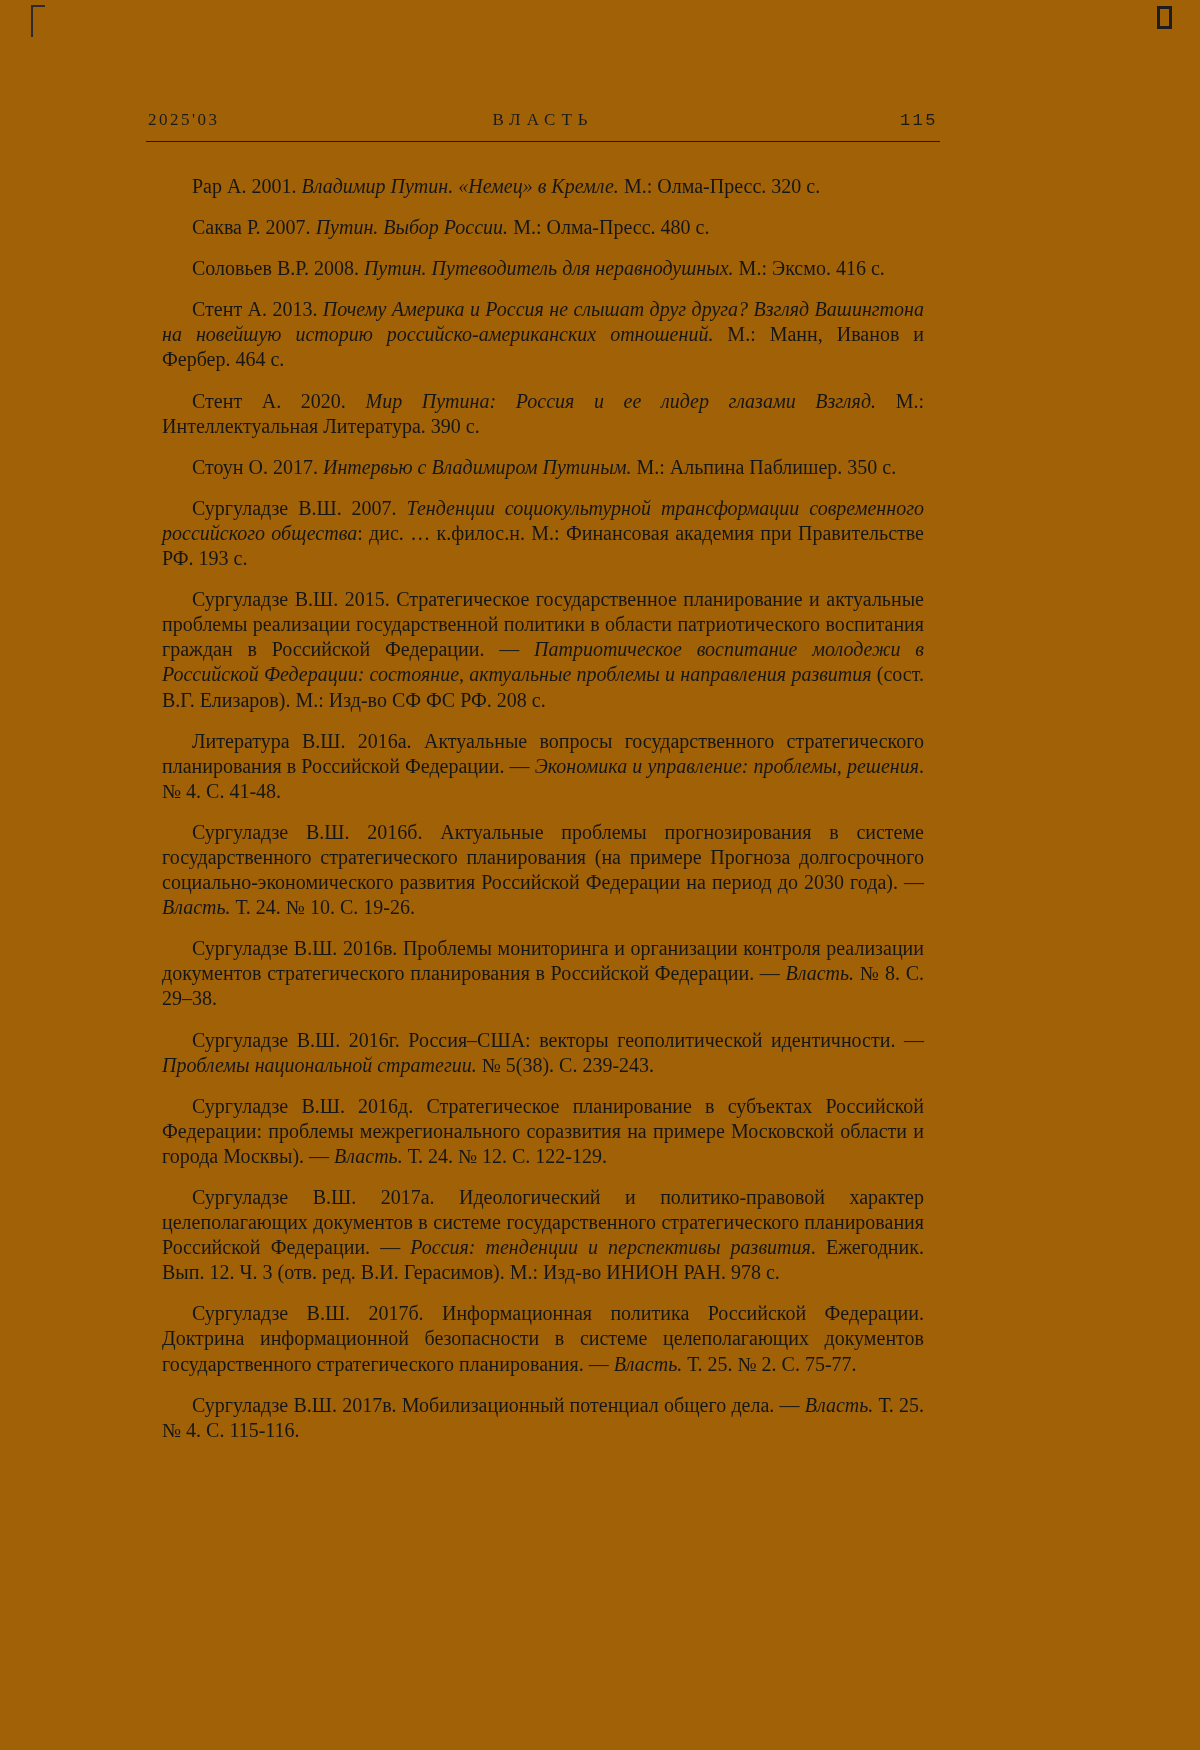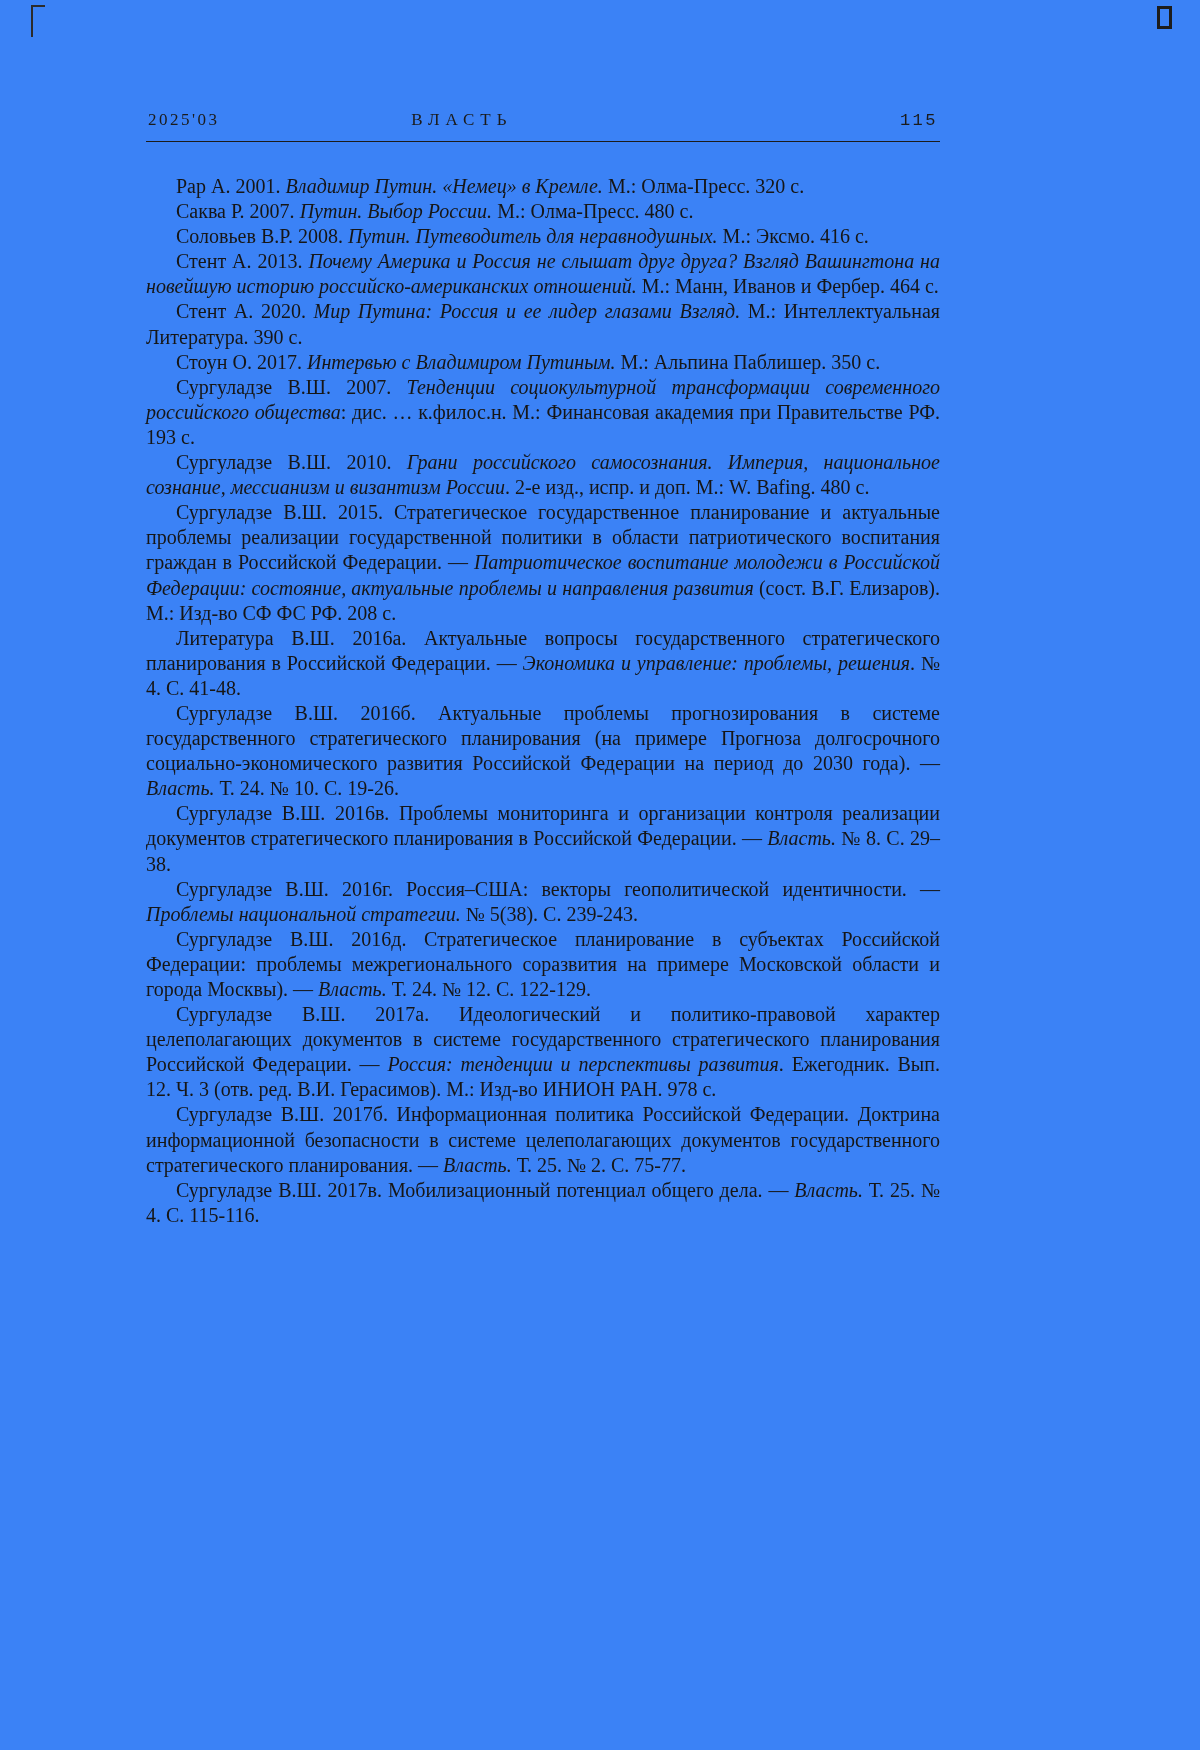--- a/index.html
+++ b/index.html
@@ -3,21 +3,21 @@
 <meta charset="utf-8">
 <style>
   html, body { margin: 0; padding: 0; }
   body { background: #ffffff; }
 
   .page {
     position: relative;
     width: 1200px;
     height: 1750px;
     margin: 0 auto;
-    background: #3b82f6;
+    background: #a16207;
     overflow: hidden;
     font-family: "Liberation Serif", "DejaVu Serif", serif;
     color: #161616;
   }
 
   
   .crop-mark-left {
     position: absolute;
     left: 31px; top: 5px;
     width: 12px; height: 30px;
@@ -40,31 +40,31 @@
 
   .running-header {
     display: flex;
     align-items: baseline;
     font-size: 17px;
     padding: 0 2px 11px 2px;
     border-bottom: 1.6px solid #1b1b1b;
     color: #1b1b1b;
   }
   .running-header .issue   { flex: 1; text-align: left;   letter-spacing: 2.5px; }
-  .running-header .journal { flex: 1; text-align: left; letter-spacing: 6px; }
+  .running-header .journal { flex: 1; text-align: center; letter-spacing: 6px; }
   .running-header .pagenum { flex: 1; text-align: right;  letter-spacing: 2.5px; font-family: Liberation Mono, monospace; }
 
   .refs {
     margin-top: 32px;
     font-size: 20px;
     line-height: 25.1px;
     text-align: justify;
   }
   .ref {
-    margin: 0;
+    margin: 16px;
     text-indent: 30px;
   }
   .ref i { font-style: italic; }
 </style>
 </head>
 <body>
 
 <div class="page">
 
   <div class="crop-mark-left"></div>
@@ -79,21 +79,20 @@
     </div>
 
     <div class="refs">
         <p class="ref"><span>Рар А. 2001. </span><i>Владимир Путин. «Немец» в Кремле.</i><span> М.: Олма-Пресс. 320 с.</span></p>
         <p class="ref"><span>Саква Р. 2007. </span><i>Путин. Выбор России.</i><span> М.: Олма-Пресс. 480 с.</span></p>
         <p class="ref"><span>Соловьев В.Р. 2008. </span><i>Путин. Путеводитель для неравнодушных.</i><span> М.: Эксмо. 416 с.</span></p>
         <p class="ref"><span>Стент А. 2013. </span><i>Почему Америка и Россия не слышат друг друга? Взгляд Вашингтона на новейшую историю российско-американских отношений.</i><span> М.: Манн, Иванов и Фербер. 464 с.</span></p>
         <p class="ref"><span>Стент А. 2020. </span><i>Мир Путина: Россия и ее лидер глазами Взгляд.</i><span> М.: Интеллектуальная Литература. 390 с.</span></p>
         <p class="ref"><span>Стоун О. 2017. </span><i>Интервью с Владимиром Путиным.</i><span> М.: Альпина Паблишер. 350 с.</span></p>
         <p class="ref"><span>Сургуладзе В.Ш. 2007. </span><i>Тенденции социокультурной трансформации современного российского общества</i><span>: дис. … к.филос.н. М.: Финансовая академия при Правительстве РФ. 193 с.</span></p>
-        <p class="ref"><span>Сургуладзе В.Ш. 2010. </span><i>Грани российского самосознания. Империя, национальное сознание, мессианизм и византизм России</i><span>. 2-е изд., испр. и доп. М.: W. Bafing. 480 с.</span></p>
         <p class="ref"><span>Сургуладзе В.Ш. 2015. Стратегическое государственное планирование и актуальные проблемы реализации государственной политики в области патриотического воспитания граждан в Российской Федерации. — </span><i>Патриотическое воспитание молодежи в Российской Федерации: состояние, актуальные проблемы и направления развития</i><span> (сост. В.Г. Елизаров). М.: Изд-во СФ ФС РФ. 208 с.</span></p>
         <p class="ref"><span>Литература В.Ш. 2016а. Актуальные вопросы государственного стратегического планирования в Российской Федерации. — </span><i>Экономика и управление: проблемы, решения</i><span>. № 4. С. 41-48.</span></p>
         <p class="ref"><span>Сургуладзе В.Ш. 2016б. Актуальные проблемы прогнозирования в системе государственного стратегического планирования (на примере Прогноза долгосрочного социально-экономического развития Российской Федерации на период до 2030 года). — </span><i>Власть.</i><span> Т. 24. № 10. С. 19-26.</span></p>
         <p class="ref"><span>Сургуладзе В.Ш. 2016в. Проблемы мониторинга и организации контроля реализации документов стратегического планирования в Российской Федерации. — </span><i>Власть.</i><span> № 8. С. 29–38.</span></p>
         <p class="ref"><span>Сургуладзе В.Ш. 2016г. Россия–США: векторы геополитической идентичности. — </span><i>Проблемы национальной стратегии.</i><span> № 5(38). С. 239-243.</span></p>
         <p class="ref"><span>Сургуладзе В.Ш. 2016д. Стратегическое планирование в субъектах Российской Федерации: проблемы межрегионального соразвития на примере Московской области и города Москвы). — </span><i>Власть.</i><span> Т. 24. № 12. С. 122-129.</span></p>
         <p class="ref"><span>Сургуладзе В.Ш. 2017а. Идеологический и политико-правовой характер целеполагающих документов в системе государственного стратегического планирования Российской Федерации. — </span><i>Россия: тенденции и перспективы развития</i><span>. Ежегодник. Вып. 12. Ч. 3 (отв. ред. В.И. Герасимов). М.: Изд-во ИНИОН РАН. 978 с.</span></p>
         <p class="ref"><span>Сургуладзе В.Ш. 2017б. Информационная политика Российской Федерации. Доктрина информационной безопасности в системе целеполагающих документов государственного стратегического планирования. — </span><i>Власть.</i><span> Т. 25. № 2. С. 75-77.</span></p>
         <p class="ref"><span>Сургуладзе В.Ш. 2017в. Мобилизационный потенциал общего дела. — </span><i>Власть.</i><span> Т. 25. № 4. С. 115-116.</span></p>
       </div>

